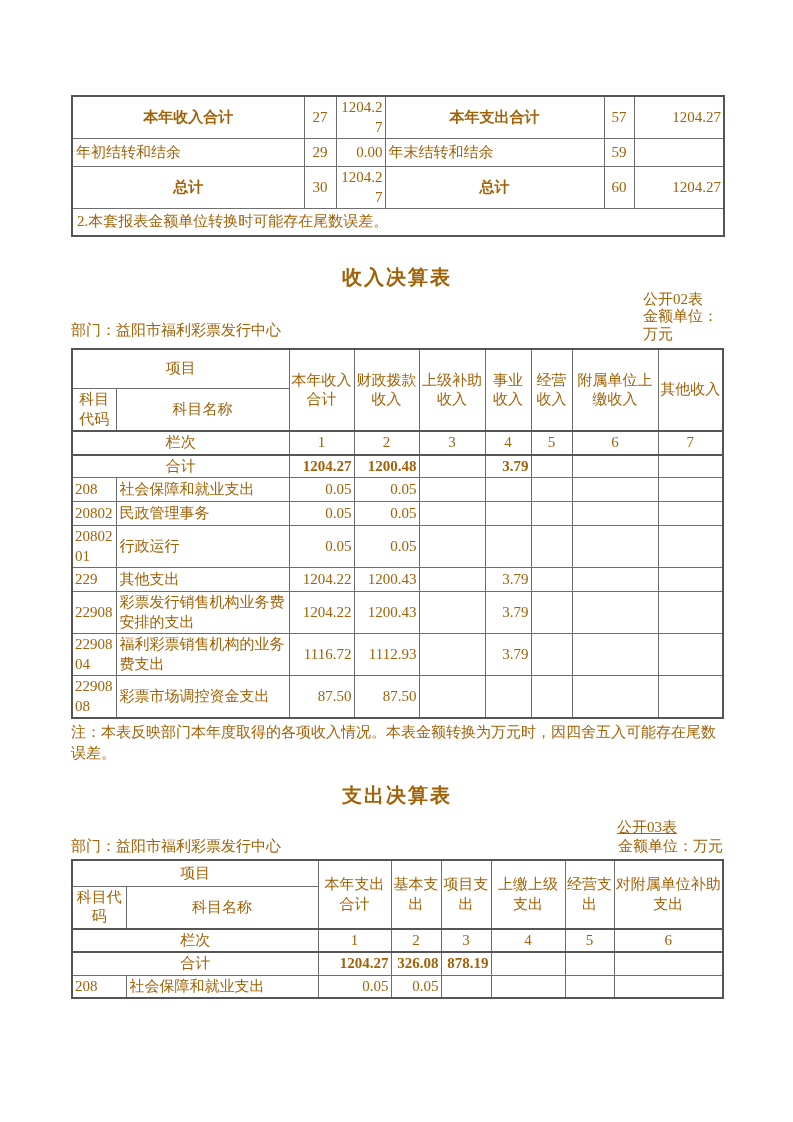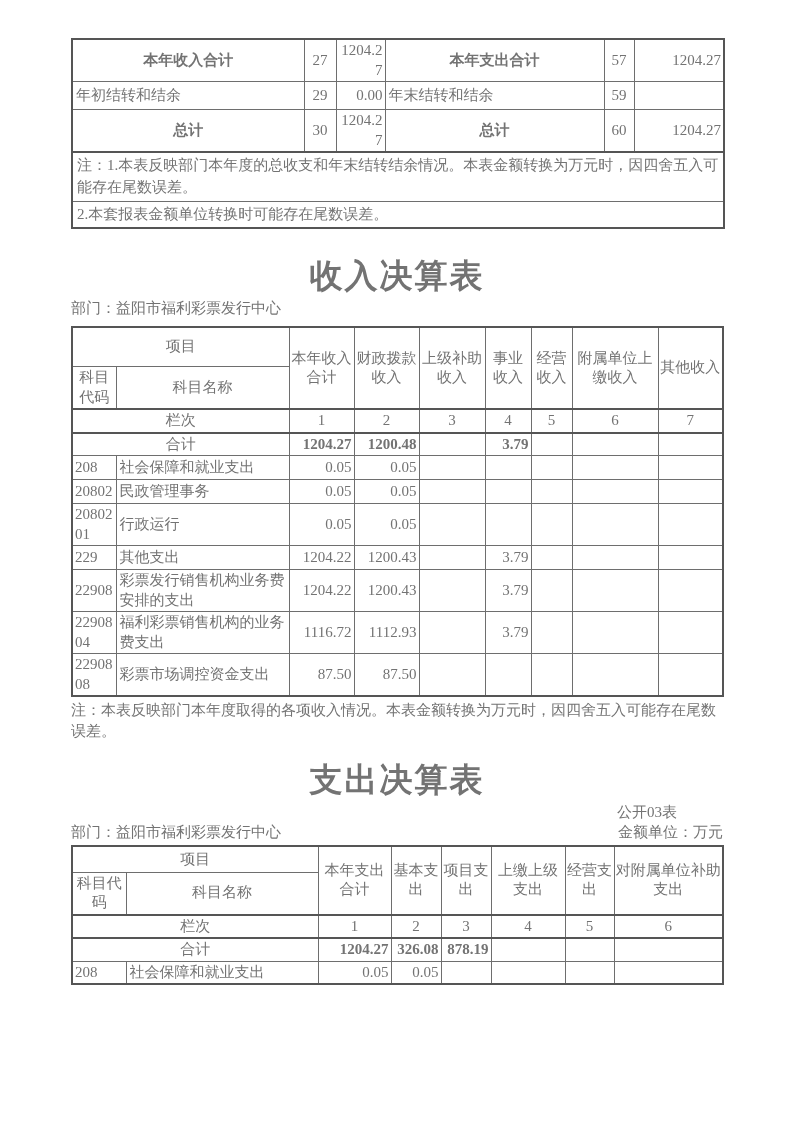--- a/index.html
+++ b/index.html
@@ -1,22 +1,22 @@
 <!DOCTYPE html>
 <html><head>
 <meta charset="utf-8">
 <style>
   html,body{margin:0;padding:0;background:#fff;}
   .page{
     position:relative;
     width:793px;height:1122px;
     box-sizing:border-box;
-    padding:38px 70px 0 71px;
+    padding:95px 70px 0 71px;
     background:#ffffff;
-    color:#737373;
+    color:#a16207;
     font-family:"Liberation Serif","DejaVu Serif",serif;
     font-size:15px;
   }
   table{border-collapse:collapse;table-layout:fixed;width:652px;border:2px solid #555;}
   td{
     border:1px solid #6e6e6e;
     padding:1px 3px;
     line-height:1.3;
     overflow:hidden;
     vertical-align:middle;
@@ -25,27 +25,27 @@
   .c{text-align:center;}
   .r{text-align:right;padding-right:2px;}
   .b{font-weight:bold;}
   .brk{word-break:break-all;}
   .code{word-break:break-all;padding:1px 1px 1px 2px;}
   .hc{text-align:center;padding:1px;}
   .lanci td{border-top:2px solid #555;border-bottom:2px solid #555;}
   .notecell{padding:2px 4px;line-height:1.45;border-top:2px solid #555;}
   .notecell2{padding:2px 4px;line-height:1.45;margin-top:15px;}
   .tbl-title{
-    font-size:33px;font-weight:bold;text-align:center;
+    font-size:20px;font-weight:bold;text-align:center;
     margin:28px 0 0 0;letter-spacing:2px;line-height:1.2;
   }
   .ihdr{display:flex;justify-content:space-between;align-items:flex-end;margin-top:2px;}
   .dept{margin-bottom:4px;}
   .pub1{width:80px;text-align:left;line-height:1.18;}
-  .pub2{width:106px;margin-left:auto;text-align:left;line-height:1.18;margin-top:4px;}
+  .pub2{width:106px;margin-left:auto;text-align:left;line-height:1.18;margin-top:12px;text-decoration:underline;}
   .dept-row{display:flex;justify-content:space-between;align-items:flex-end;margin:1px 0 3px 0;}
   .note-plain{margin:3px 0 0 0;line-height:1.38;}
   .sec2-title-gap{margin-top:19px;}
 </style>
 </head>
 <body>
 
 <div class="page">
 
   <table>
@@ -76,32 +76,34 @@
     </tr>
     <tr style="height:34px">
       <td class="c b">总计</td>
       <td class="c">30</td>
       <td class="r brk">1204.27</td>
       <td class="c b">总计</td>
       <td class="c">60</td>
       <td class="r">1204.27</td>
     </tr>
     <tr>
-      <td colspan="6" class="notecell">注：1.本表反映部门本年度的总收支和年末结转结余情况。本表金额转换为万元时，因四舍五入可能存在尾数误差。</td>
-    </tr>
-    <tr>
       <td colspan="6" class="notecell2">2.本套报表金额单位转换时可能存在尾数误差。</td>
     </tr>
   </tbody>
     </table>
 
   <div class="tbl-title">收入决算表</div>
 
   <div class="ihdr">
     <div class="dept">部门：益阳市福利彩票发行中心</div>
+    <div class="pub1">
+      <div>公开02表</div>
+      <div>金额单位：</div>
+      <div>万元</div>
+    </div>
   </div>
 
   <table style="margin-top:4px">
     <colgroup>
       <col style="width:44px">
         <col style="width:173px">
         <col style="width:65px">
         <col style="width:65px">
       <col style="width:66px">
         <col style="width:46px">

